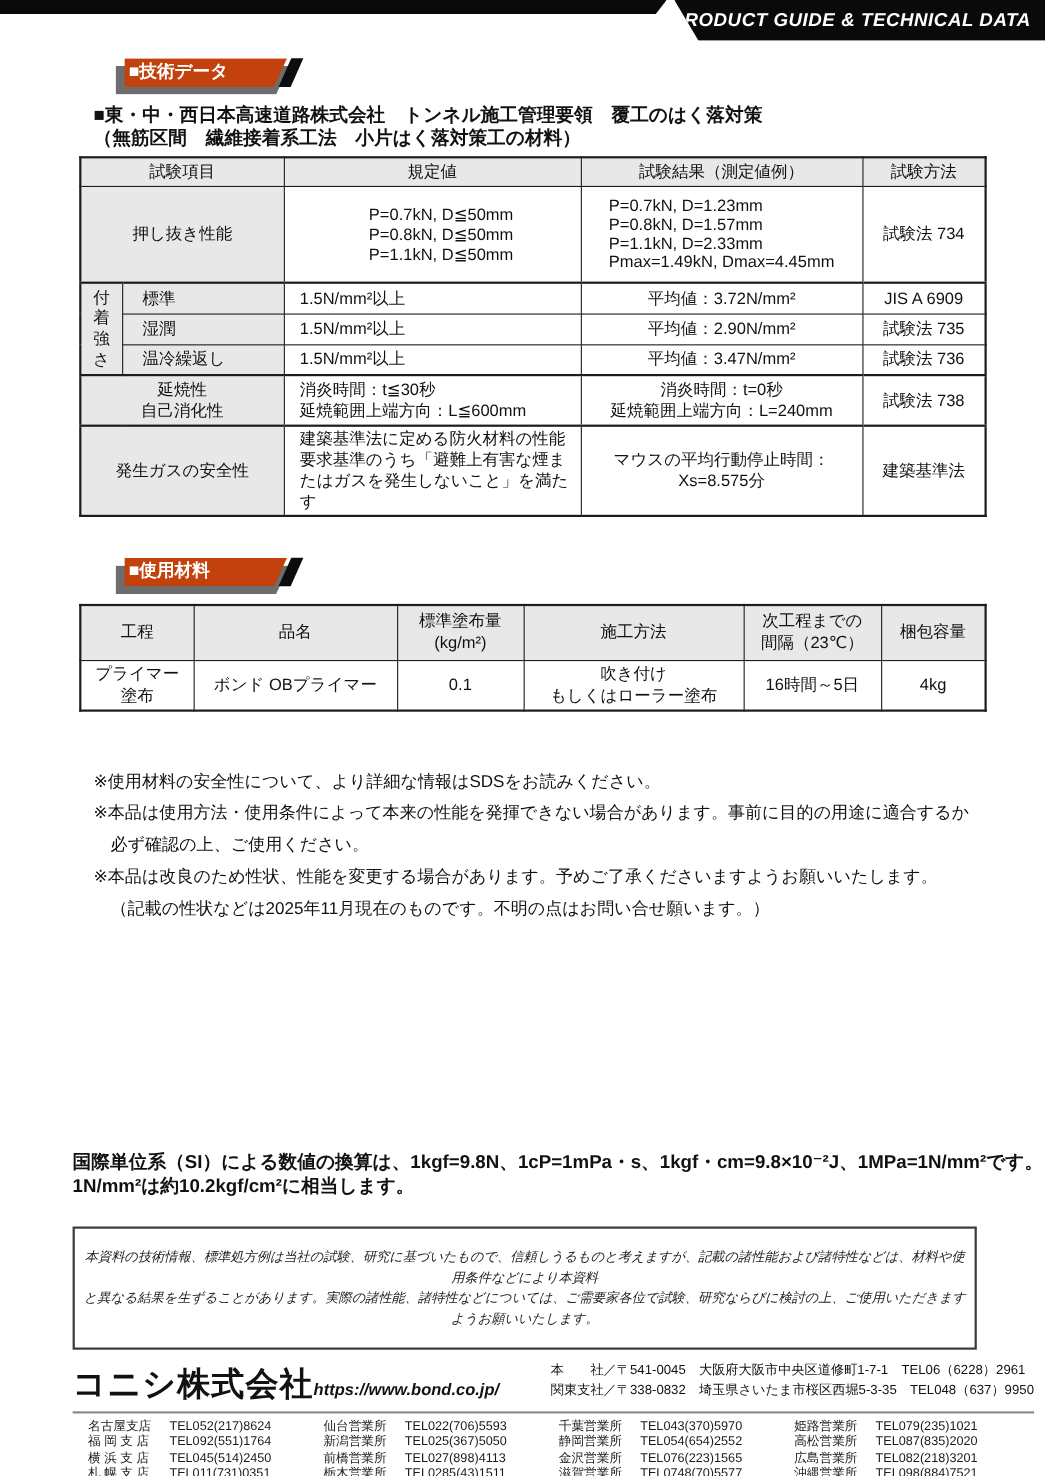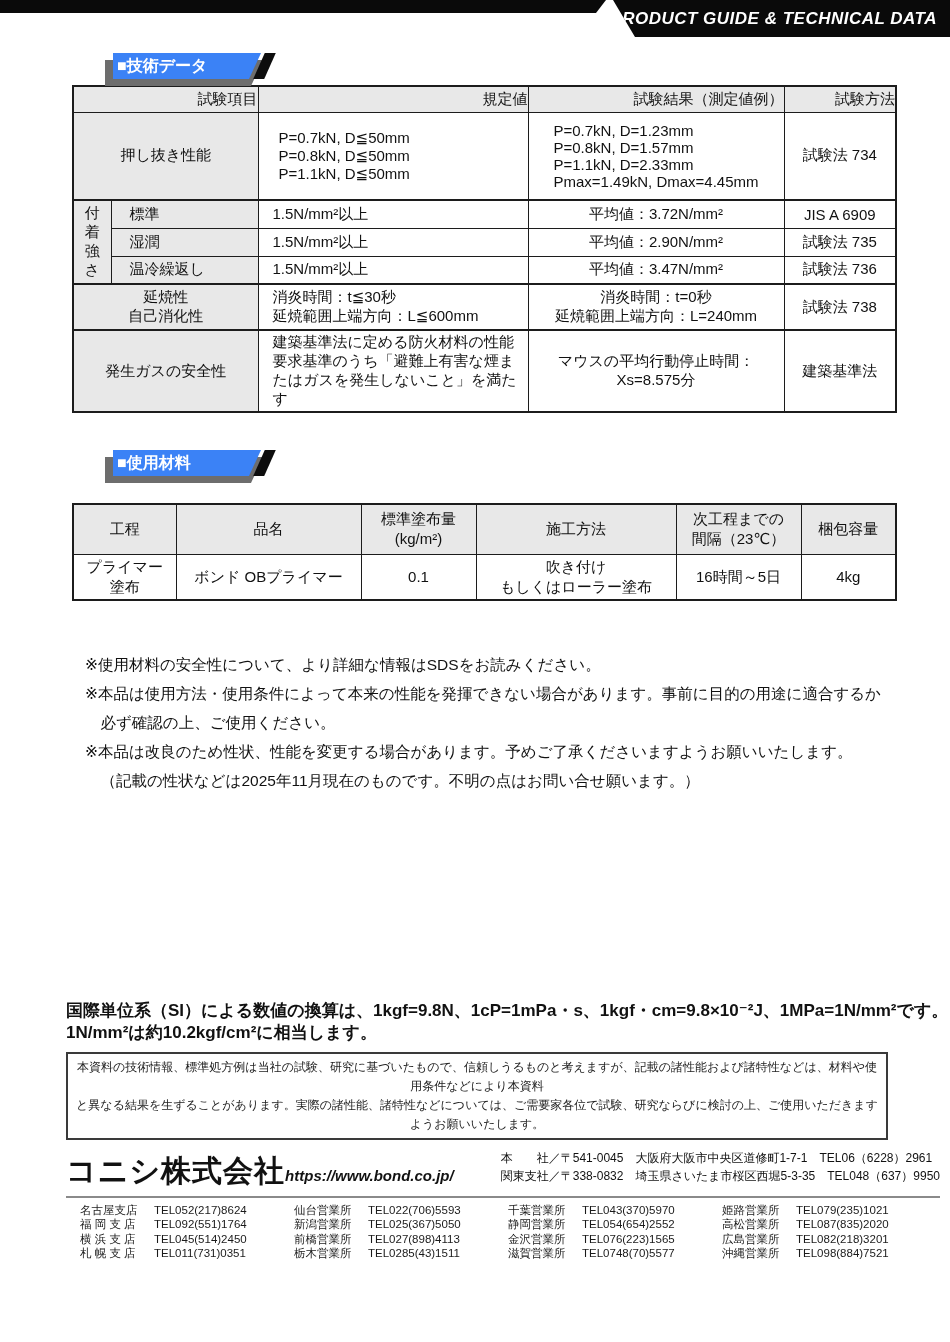--- a/index.html
+++ b/index.html
@@ -16,56 +16,56 @@
   .banner-poly { position:absolute; top:0; left:613px; width:337px; height:37px; background:#0a0a0a;
     clip-path:polygon(0 0,100% 0,100% 100%,22px 100%);
     display:flex; align-items:center; justify-content:flex-end; padding-right:13px; }
   .banner-poly span { color:#fff; font-style:italic; font-weight:bold; font-size:17px; letter-spacing:0.5px; white-space:nowrap; }
   
   .content { position:absolute; top:37px; left:0; width:950px; padding-left:66px; }
   
   .badge { position:relative; height:26px; width:170px; margin-left:47px; }
   .badge .sh { position:absolute; left:-8px; top:7px; width:158px; height:26px; background:#6d6d6d;
     clip-path:polygon(0 0,100% 0,calc(100% - 12px) 100%,0 100%); }
-  .badge .main { position:absolute; left:0; top:0; width:148px; height:26px; background:#3b82f6;
+  .badge .main { position:absolute; left:0; top:0; width:148px; height:26px; background:#c2410c;
     clip-path:polygon(0 0,100% 0,calc(100% - 12px) 100%,0 100%);
     color:#fff; font-weight:bold; font-size:16px; line-height:26px; padding-left:4px; white-space:nowrap; }
   .badge .stripe { position:absolute; left:146px; top:0; width:11px; height:26px; background:#0d0d0d;
     transform:skewX(-24deg); }
   .badge1 { margin-top:16px; }
   .badge2 { margin-top:37px; }
   
   .heading { margin:15px 0 0 19px; font-weight:bold; font-size:17px; line-height:21px; }
   
   table { border-collapse:collapse; table-layout:fixed; margin-left:6px; font-size:15px; }
   .t1 { width:823px; margin-top:6px; }
-  .t2 { width:823px; margin-top:27px; }
+  .t2 { width:823px; margin-top:16px; }
   table, th, td { border:1px solid #1c1c1c; }
   table { border-width:2px; }
   th { background:#e8e8e8; font-weight:normal; text-align:center; }
-  .t1 th { height:26px;text-align:right; }
+  .t1 th { height:26px; }
   td { padding:2px 4px; vertical-align:middle; }
   .lbl { background:#e8e8e8; text-align:center; }
   .cond { background:#e8e8e8; text-align:left; padding-left:18px; }
   .spec { text-align:left; padding-left:14px; }
-  .spec2 { text-align:left; padding-left:20px; }
+  .spec2 { text-align:center; padding-left:20px; }
   .ctr { text-align:center; }
   .ml { white-space:pre-line; }
   .blk { display:inline-block; text-align:left; white-space:pre-line; }
   .bt2 td { border-top-width:2px; }
   .t2 th { height:50px; line-height:20px; }
   .t2 td { height:45px; text-align:center; line-height:20px; }
   
   .notes { margin:49px 0 0 19px; font-size:15.5px; line-height:29px; }
   .note { white-space:pre-line; }
   
   .si { margin-top:205px; font-weight:bold; font-size:17px; line-height:22px; white-space:pre-line; }
   
-  .disc { margin-top:8px; width:822px; border:2px solid #3a3a3a; padding:4px 8px;
-    font-size:12px; line-height:19px; text-align:center; white-space:pre-line; color:#222; }
+  .disc { margin-top:25px; width:822px; border:2px solid #3a3a3a; padding:16px 8px;
+    font-size:12px; line-height:19px; text-align:center; white-space:pre-line; color:#222;font-style:italic; }
   
   .company { margin-top:7px; width:874px; display:flex; align-items:flex-start; justify-content:space-between; }
   .logo-wrap { display:flex; align-items:baseline; gap:0; padding-top:4px; }
   .logo { font-size:30px; font-weight:bold; letter-spacing:1px; white-space:nowrap; }
   .url { font-size:15px; font-weight:bold; white-space:nowrap;font-style:italic; }
   .addr { font-size:12px; line-height:18px; text-align:left; white-space:pre-line; padding-top:2px; }
   .grayline { margin-top:4px; width:874px; border-top:2px solid #8a8a8a; }
   
   .branches { width:874px; margin-top:5px; font-size:11.5px; color:#1a1a1a; }
   .brow { display:grid; grid-template-columns:1fr 1fr 1fr 1fr; padding:0 4px 0 14px; line-height:14.5px; }
@@ -85,20 +85,24 @@
   </div>
 
   <div class="content">
 
     <div class="badge badge1">
       <div class="sh"></div>
       <div class="stripe"></div>
       <div class="main">■技術データ</div>
     </div>
 
+    <div class="heading">
+      <div>■東・中・西日本高速道路株式会社　トンネル施工管理要領　覆工のはく落対策</div>
+      <div>（無筋区間　繊維接着系工法　小片はく落対策工の材料）</div>
+    </div>
 
     <table class="t1">
       <colgroup>
           <col style="width:38px">
           <col style="width:147px">
           <col style="width:270px">
           <col style="width:256px">
           <col style="width:112px">
         </colgroup>
       <tbody>

